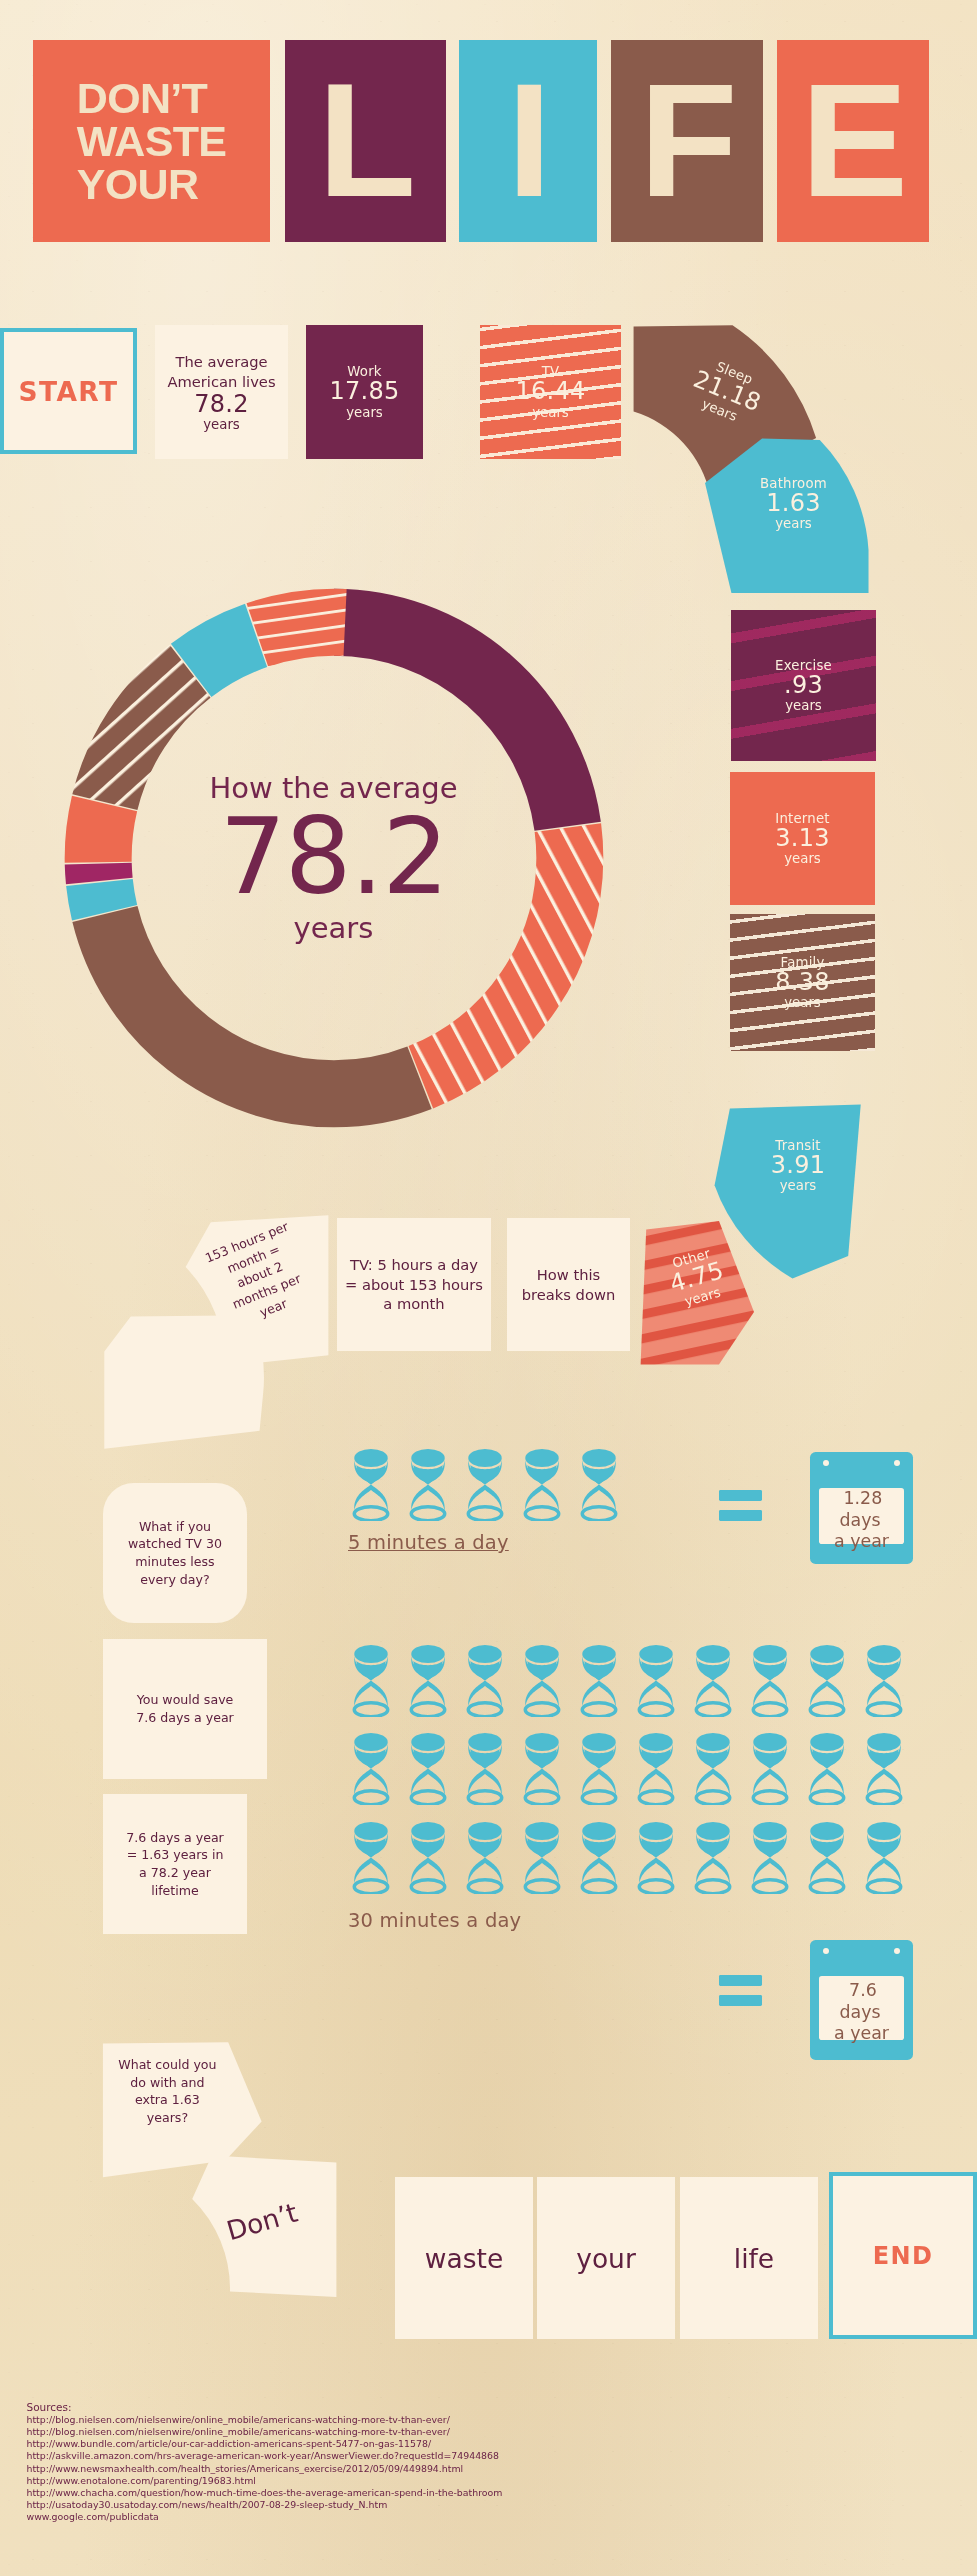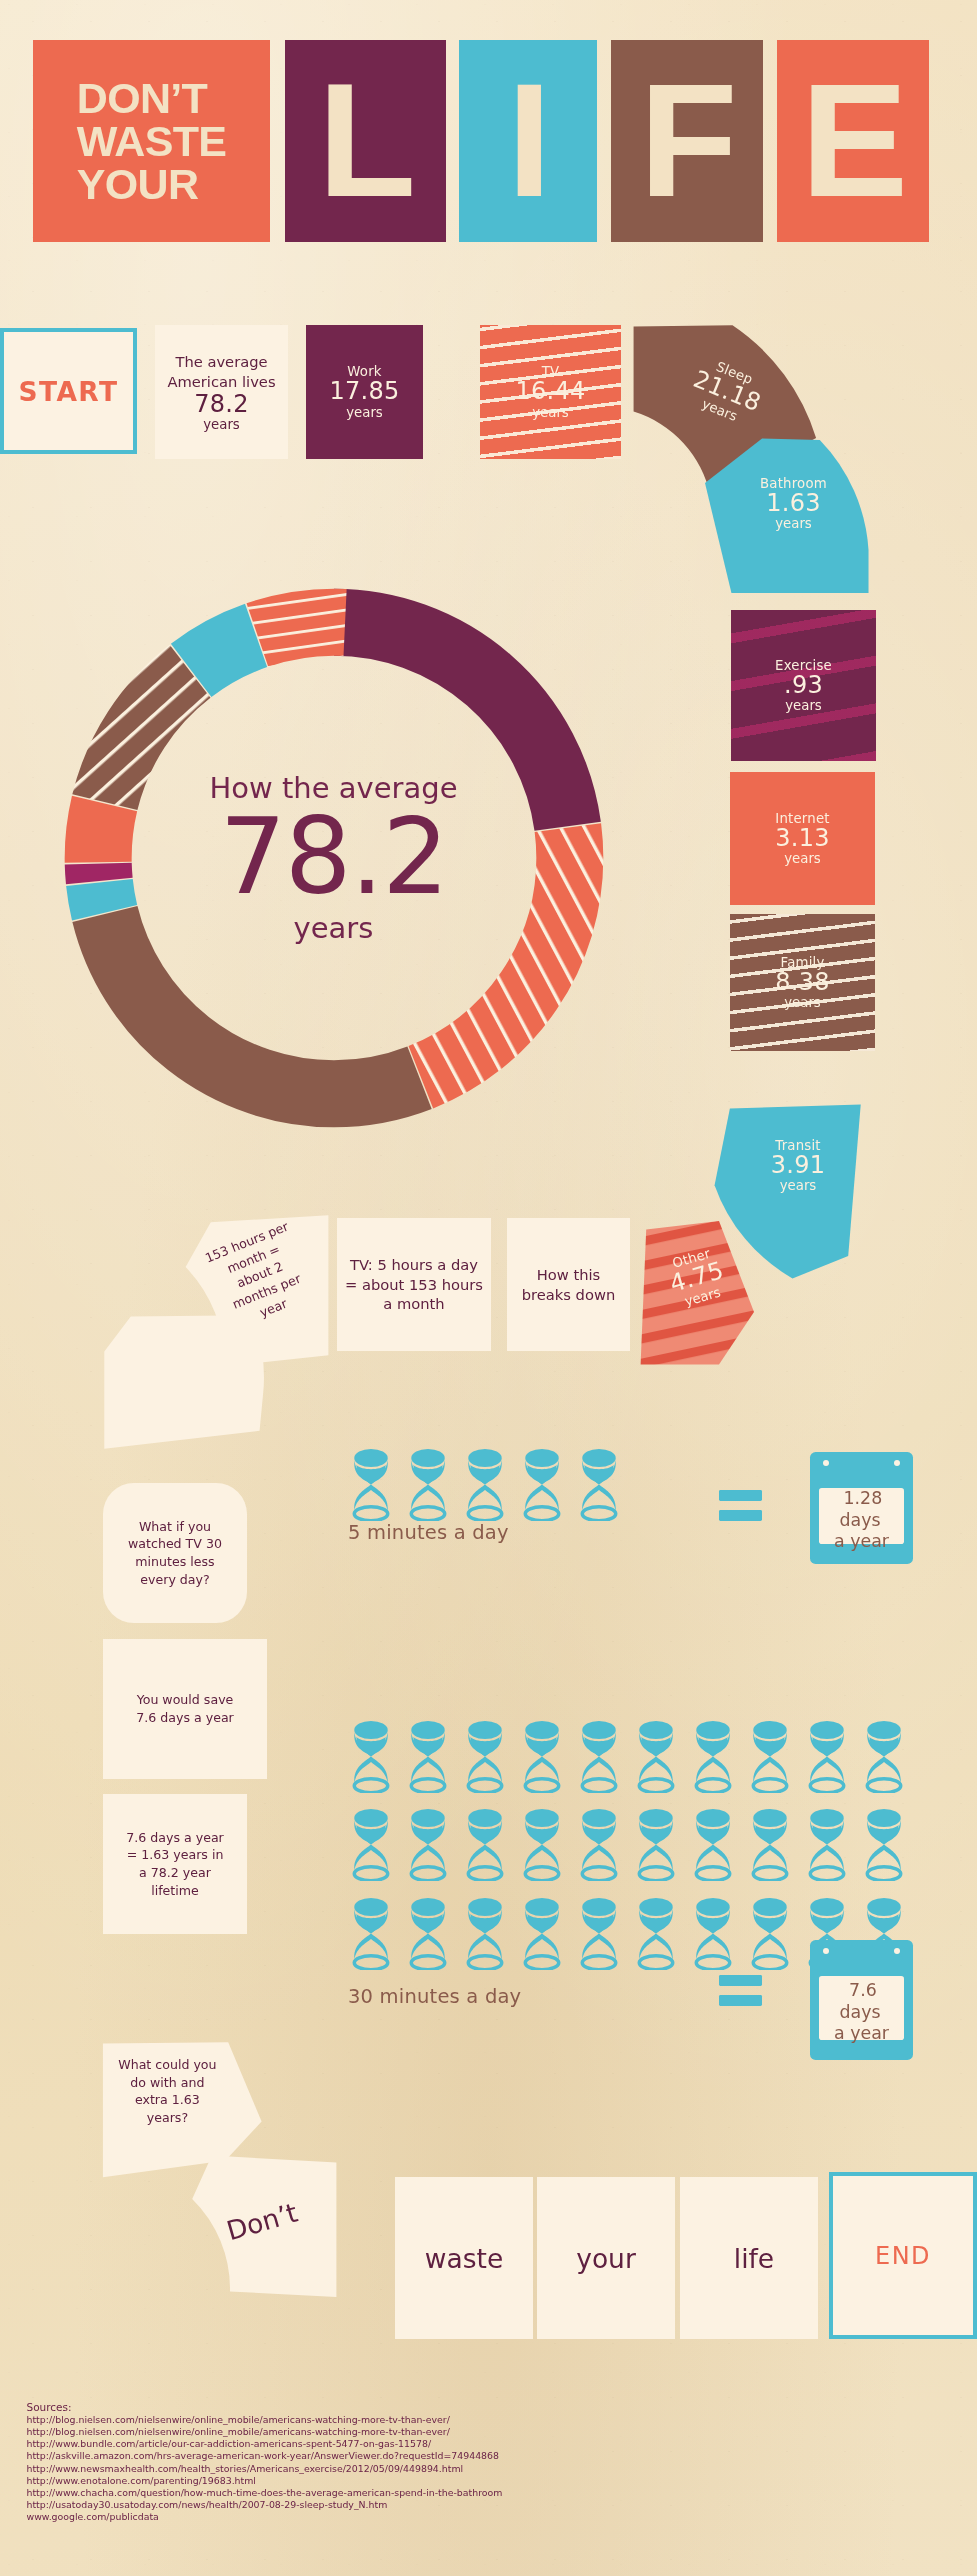--- a/index.html
+++ b/index.html
@@ -71,21 +71,21 @@
       rgba(196,44,110,.55) 0px, rgba(196,44,110,.55) 9.8px,
       transparent 9.8px, transparent 47px);
   }
 
   .text-mid{font-size:14.7px;color:#5e2040;line-height:1.35;}
   .text-sm{font-size:12.6px;color:#5e2040;line-height:1.4;}
 
   .start-tile{border:4.9px solid #4dbcd0;background:#fcf2e2;}
   .start-word{font-size:26.5px;color:#ed6a50;letter-spacing:1.4px;font-weight:600;}
   .end-tile{border:4.9px solid #4dbcd0;background:#fcf2e2;}
-  .end-word{font-size:24px;color:#ed6a50;letter-spacing:1.4px;font-weight:400;}
+  .end-word{font-size:24px;color:#ed6a50;letter-spacing:1.4px;font-weight:700;}
 
   
   .donut-wrap{position:absolute;left:26.5px;top:551px;width:614px;height:614px;}
   .donut-center-txt{
     position:absolute;left:50%;top:50%;transform:translate(-50%,-50%);
     width:391px;text-align:center;color:#73264d;
   }
   .dc-line{font-size:29px;line-height:1.18;}
   .dc-big{font-size:105px;line-height:.95;margin-top:2.8px;letter-spacing:-1.4px;}
   .dc-years{font-size:29px;margin-top:2.8px;}
@@ -378,41 +378,41 @@
     <svg class="hg" viewBox="0 0 66 104">
         <g fill="#4dbcd0">
           <ellipse cx="33" cy="14" rx="24" ry="13"></ellipse>
           <path d="M9 14 C9 34 26 42 33 48 C40 42 57 34 57 14 L57 22 C57 42 40 46 33 52 C26 46 9 42 9 22 Z"></path>
           <path d="M12 24 C12 40 27 46 33 52 C39 46 54 40 54 24 C46 32 20 32 12 24 Z"></path>
           <path d="M33 52 C40 58 57 66 57 86 L57 94 C57 74 40 66 33 60 C26 66 9 74 9 94 L9 86 C9 66 26 58 33 52 Z"></path>
           <ellipse cx="33" cy="94" rx="24" ry="10" fill="none" stroke="#4dbcd0" stroke-width="5"></ellipse>
         </g>
       </svg>
   </div>
-  <div class="hg-cap" style="margin-top:0;">5 minutes a day</div>
+  <div class="hg-cap" style="margin-top:10px;text-decoration:underline;">5 minutes a day</div>
 </div>
 
 <div class="eqsign" style="left:719px;top:1490px;">
   <div></div>
     <div></div>
 </div>
 
 <div class="cal" style="left:810px;top:1452px;width:103px;height:112px;">
   <div class="hole" style="left:12.6px;"></div>
   <div class="hole" style="right:12.6px;"></div>
   <div class="bar"></div>
   <div class="sheet" style="height:56px;">
     <span>
       <span>1.28 days</span><br>
       <span>a year</span>
     </span>
   </div>
 </div>
 
-<div class="abs" style="left:348px;top:1720px;">
+<div class="abs" style="left:348px;top:1644px;">
   <div id="hg30">
       <div style="display:flex;margin-bottom:15.4px;">
         <svg class="hg" viewBox="0 0 66 104">
           <g fill="#4dbcd0">
             <ellipse cx="33" cy="14" rx="24" ry="13"></ellipse>
             <path d="M9 14 C9 34 26 42 33 48 C40 42 57 34 57 14 L57 22 C57 42 40 46 33 52 C26 46 9 42 9 22 Z"></path>
             <path d="M12 24 C12 40 27 46 33 52 C39 46 54 40 54 24 C46 32 20 32 12 24 Z"></path>
             <path d="M33 52 C40 58 57 66 57 86 L57 94 C57 74 40 66 33 60 C26 66 9 74 9 94 L9 86 C9 66 26 58 33 52 Z"></path>
             <ellipse cx="33" cy="94" rx="24" ry="10" fill="none" stroke="#4dbcd0" stroke-width="5"></ellipse>
           </g>

